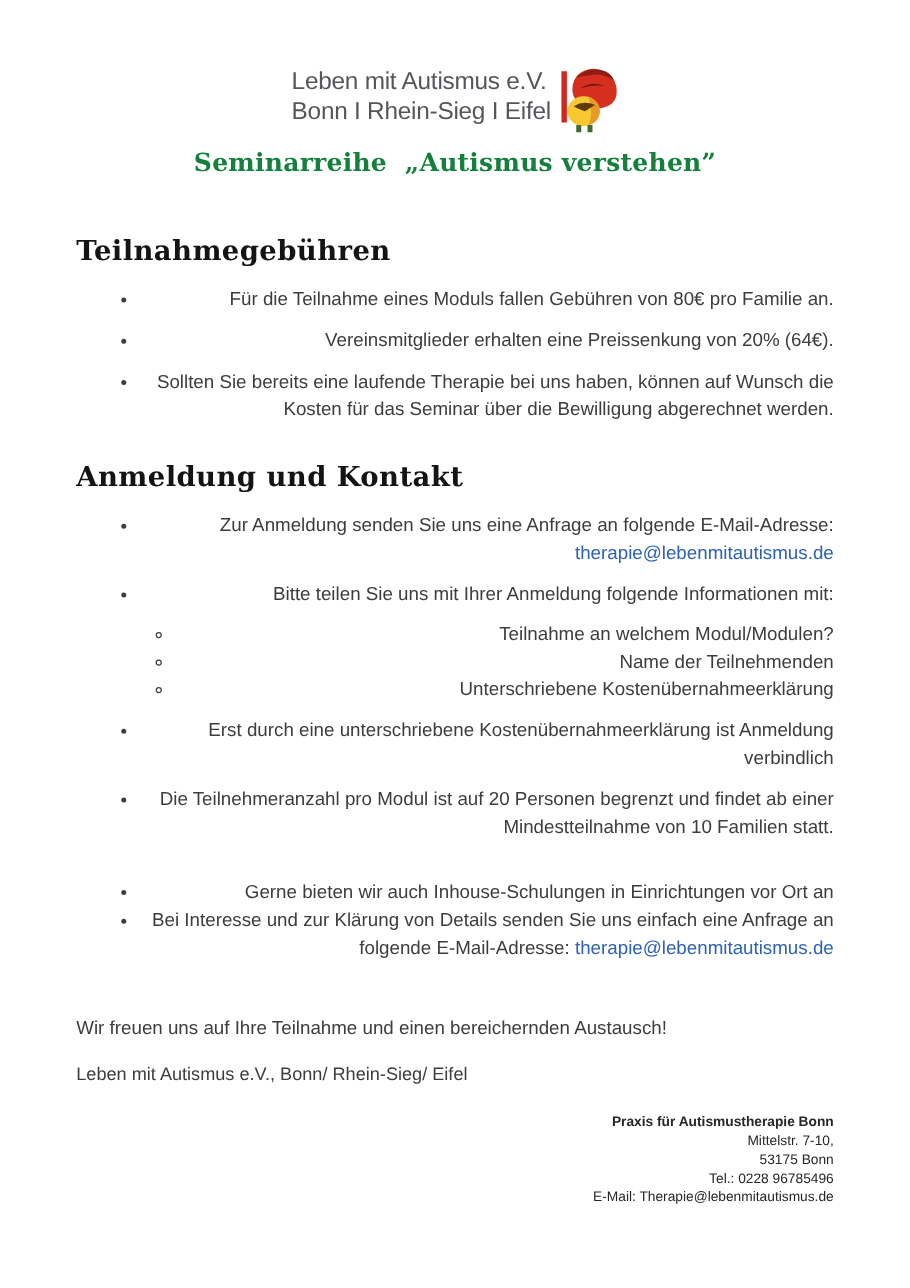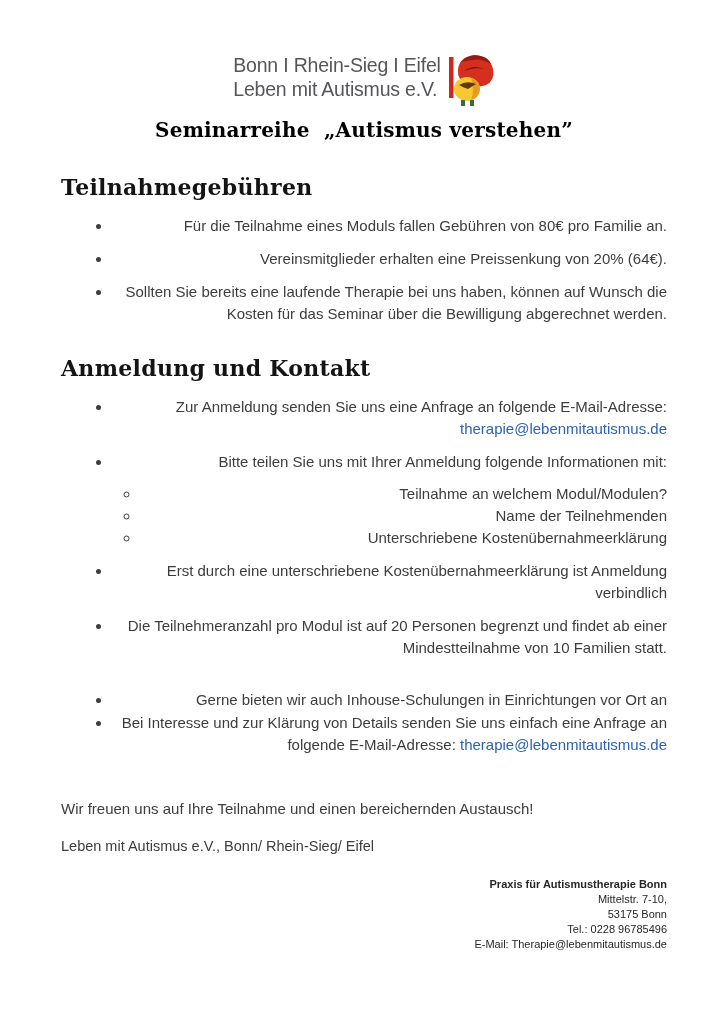--- a/index.html
+++ b/index.html
@@ -19,31 +19,31 @@
   }
   .logo-text {
     font-size: 19.5px; line-height: 24px; color: #55565a;
     letter-spacing: -0.2px;
   }
   .logo-mark { width: 46px; height: 56px; margin-top: -3px; }
 
   .title {
     margin-top: 12px; text-align: center;
     font-family: "DejaVu Serif", serif; font-weight: 700;
-    font-size: 20px; color: #000000; white-space: pre-wrap;
+    font-size: 20px; color: #15803d; white-space: pre-wrap;
     letter-spacing: 0.2px;
   }
 
   .content { padding: 0 61px; }
 
   h2 {
     font-family: "DejaVu Serif", serif; font-weight: 700;
     font-size: 22px; color: #141414; margin: 0; letter-spacing: 0.3px;
   }
-  .section-fees    { margin-top: 32px; }
+  .section-fees    { margin-top: 46px; }
   .section-contact { margin-top: 30px; }
   .section-inhouse { margin-top: 30px; }
 
   ul.bullets {
     list-style: disc; margin: 15px 0 0; padding-left: 51px;
     max-width: 612px;
     text-align: right;
   }
   ul.bullets > li {
     margin-bottom: 11px; line-height: 22px; font-size: 15px;
@@ -64,22 +64,22 @@
   .footer { margin-top: 20px; font-size: 11px; line-height: 15px; color: #262626; text-align: right; }
   .footer .footer-name { font-weight: bold; }
 </style>
 </head>
 <body>
 
 <div class="page">
 
   <div class="header">
     <div class="logo-text">
+      <div>Leben mit Autismus e.V.</div>
       <div>Bonn I Rhein-Sieg I Eifel</div>
-      <div>Leben mit Autismus e.V.</div>
     </div>
     <div class="logo-mark">
       <svg viewBox="0 0 46 56" width="46" height="56" aria-hidden="true">
         <rect x="0" y="7" width="4.5" height="41" fill="#d0271f"></rect>
         <path d="M9 20 Q10 7 25 5 Q41 6 44 19 Q46 31 37 35 Q27 39 18 34 Q8 30 9 20 Z" fill="#d5301f"></path>
         <path d="M12 12 Q22 2 35 7 Q40 9 42 14 Q32 8 24 10 Q16 11 12 12 Z" fill="#8f1d12"></path>
         <path d="M15 21 Q25 14 35 19 Q25 17 15 21 Z" fill="#7a150c"></path>
         <ellipse cx="18" cy="39" rx="13" ry="12" fill="#f7c832"></ellipse>
         <path d="M22 28 Q30 30 31 39 Q30 48 22 50 Q26 40 22 28 Z" fill="#e8992a"></path>
         <path d="M10 35 Q18 30 27 34 L19 39 Q13 37 10 35 Z" fill="#5d3a10"></path>

